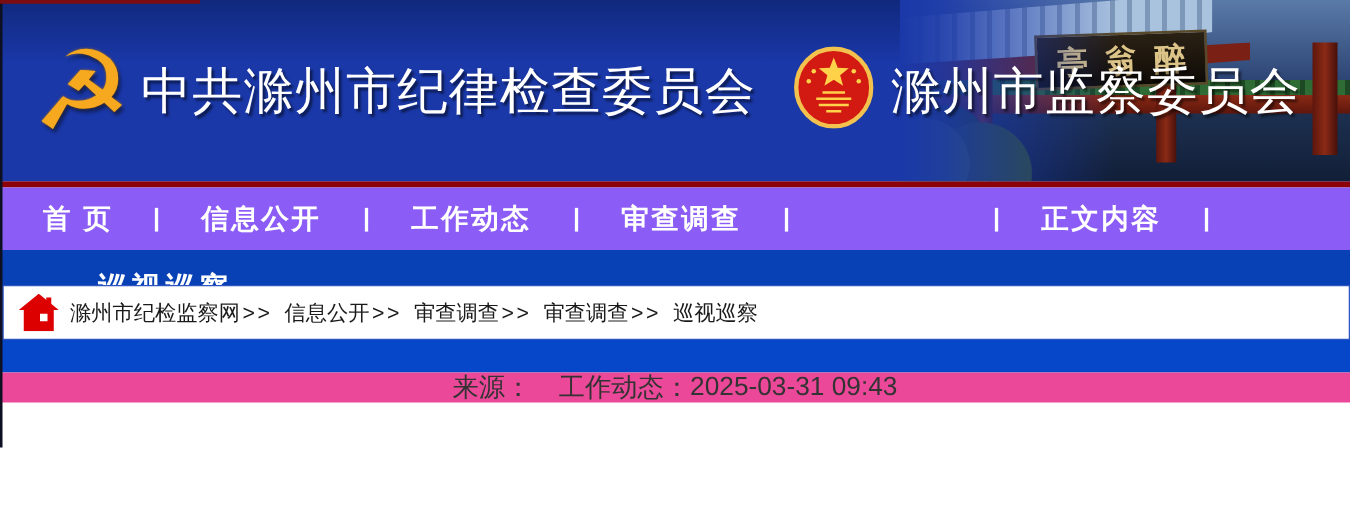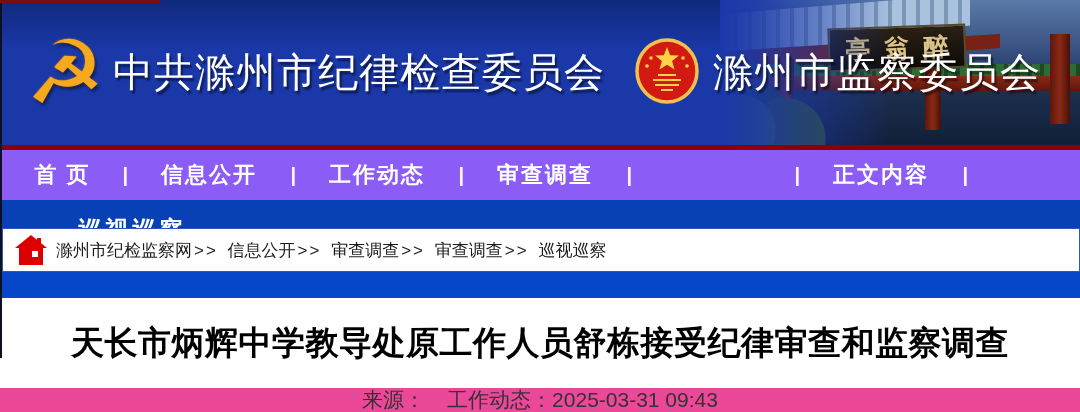--- a/index.html
+++ b/index.html
@@ -184,23 +184,20 @@
       <a>滁州市纪检监察网</a><span class="crumb-sep">&gt;&gt;</span>
       <a>信息公开</a><span class="crumb-sep">&gt;&gt;</span>
       <a>审查调查</a><span class="crumb-sep">&gt;&gt;</span>
       <a>审查调查</a><span class="crumb-sep">&gt;&gt;</span>
       <a>巡视巡察</a>
     </span>
   </div>
 
   <div class="blue-bar"></div>
 
-  <div class="title-wrap">
-    <h1 class="article-title">天长市炳辉中学教导处原工作人员舒栋接受纪律审查和监察调查</h1>
-  </div>
 
   <div class="meta-bar">
     <span>来源：</span>
     <span class="gap"></span>
     <span>工作动态：</span>
     <span>2025-03-31 09:43</span>
   </div>
 
 </div>
 

